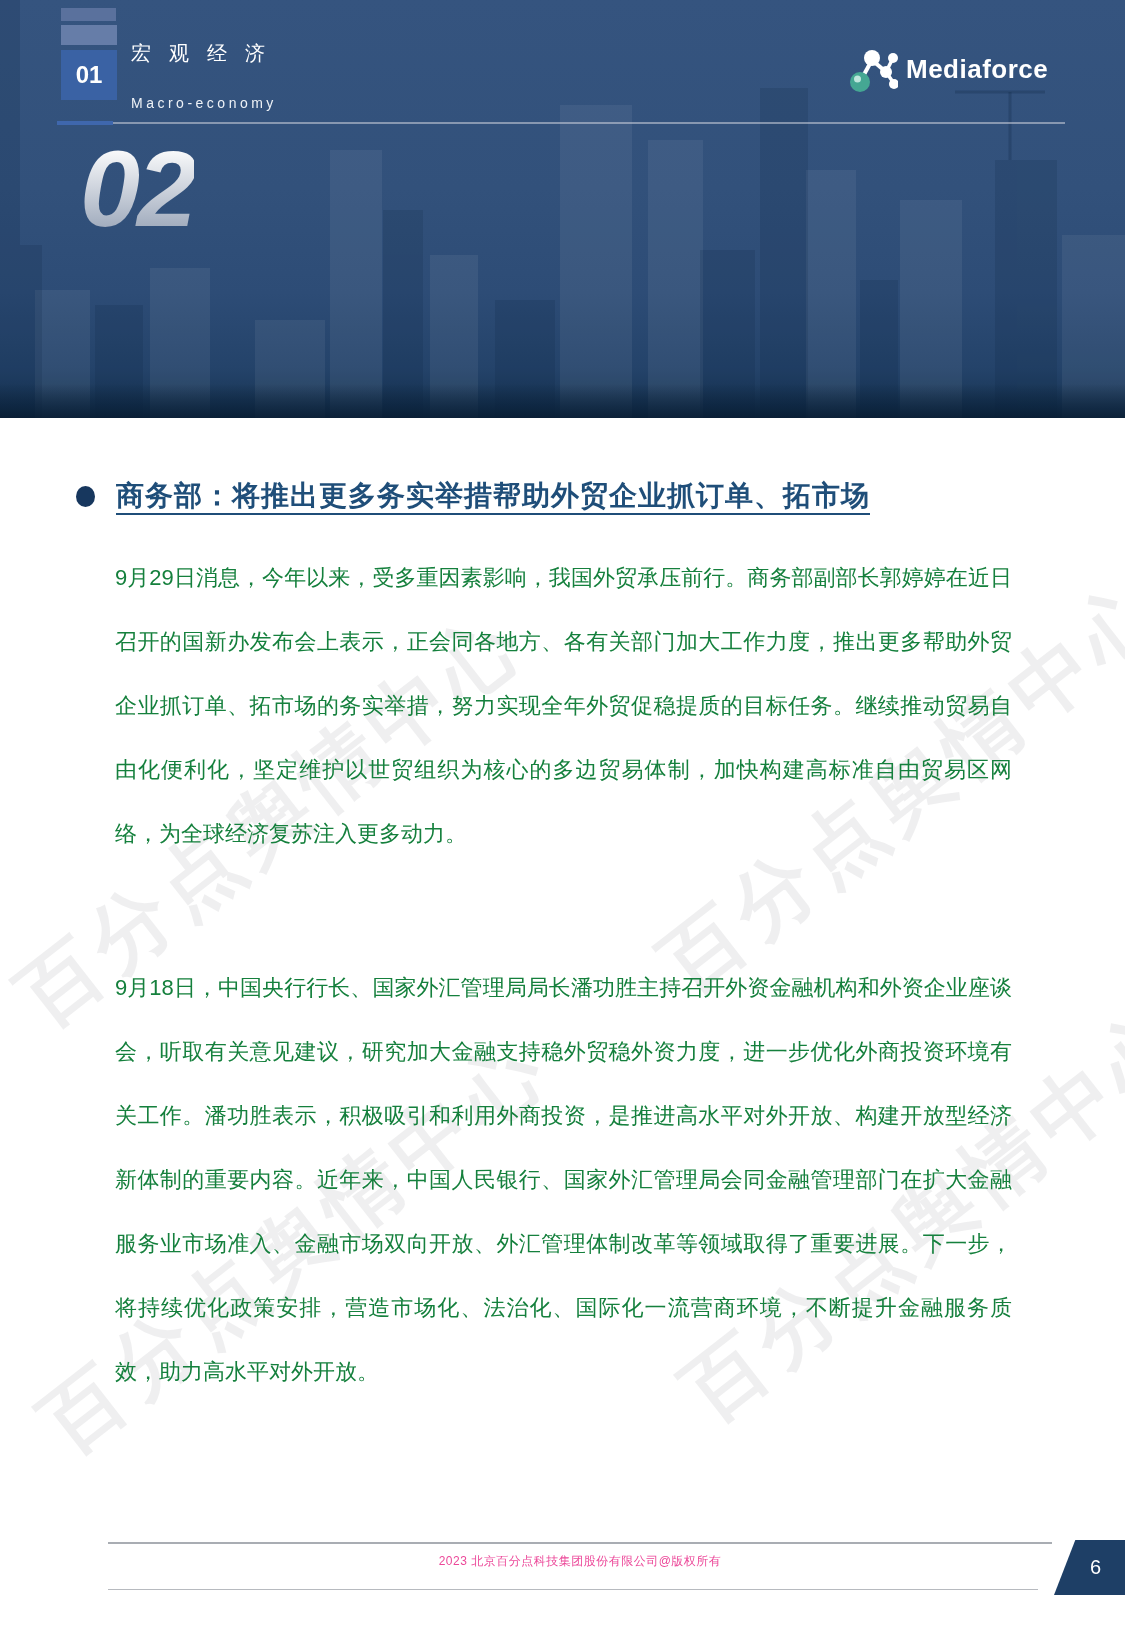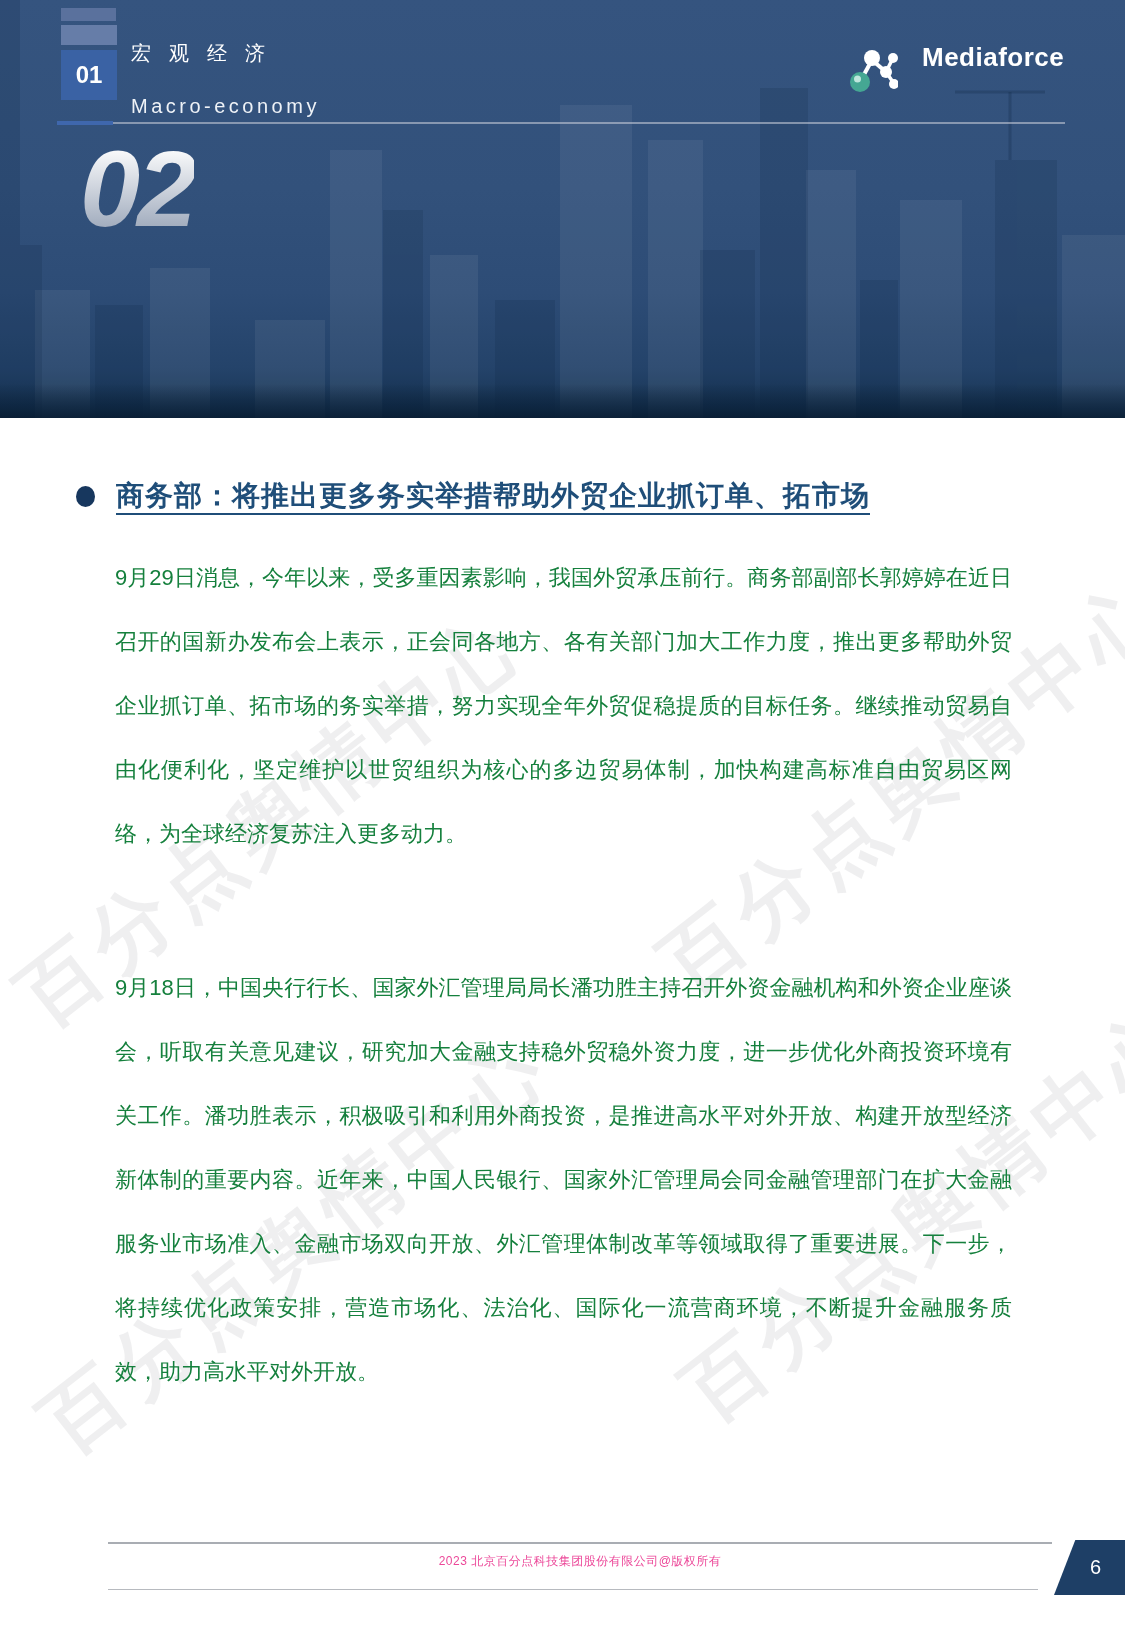--- a/index.html
+++ b/index.html
@@ -26,26 +26,26 @@
     position:absolute; left:61px; top:50px; width:56px; height:50px;
     background:#3a62a4; color:#ffffff; font-size:24px; font-weight:bold;
     display:flex; align-items:center; justify-content:center;
   }
   .chapter-title {
     position:absolute; left:131px; top:40px; color:#ffffff;
     font-size:20px; letter-spacing:18px; white-space:nowrap;
   }
   .chapter-sub {
     position:absolute; left:131px; top:95px; color:#eef2f7;
-    font-size:20px; letter-spacing:3.5px; white-space:nowrap;
+    font-size:14px; letter-spacing:3.5px; white-space:nowrap;
   }
   .divider-accent { position:absolute; left:57px;  top:121px; width:56px;  height:4px; background:#3f67ad; }
   .divider-line   { position:absolute; left:113px; top:122px; width:952px; height:2px; background:rgba(205,210,220,.55); }
 
-  .logo { position:absolute; left:846px; top:42px; display:flex; align-items:flex-start; gap:24px; }
+  .logo { position:absolute; left:846px; top:42px; display:flex; align-items:center; gap:8px; }
   .logo-text { color:#ffffff; font-size:26px; font-weight:bold; letter-spacing:.5px; }
 
   .big-number {
     position:absolute; left:80px; top:126px;
     font-size:108px; font-weight:bold; font-style:italic; letter-spacing:-3px;
     background:linear-gradient(180deg,#ffffff 15%,#aab4c4 75%,#8b97ab 100%);
     -webkit-background-clip:text; background-clip:text; color:transparent;
   }
 
   .summary {

